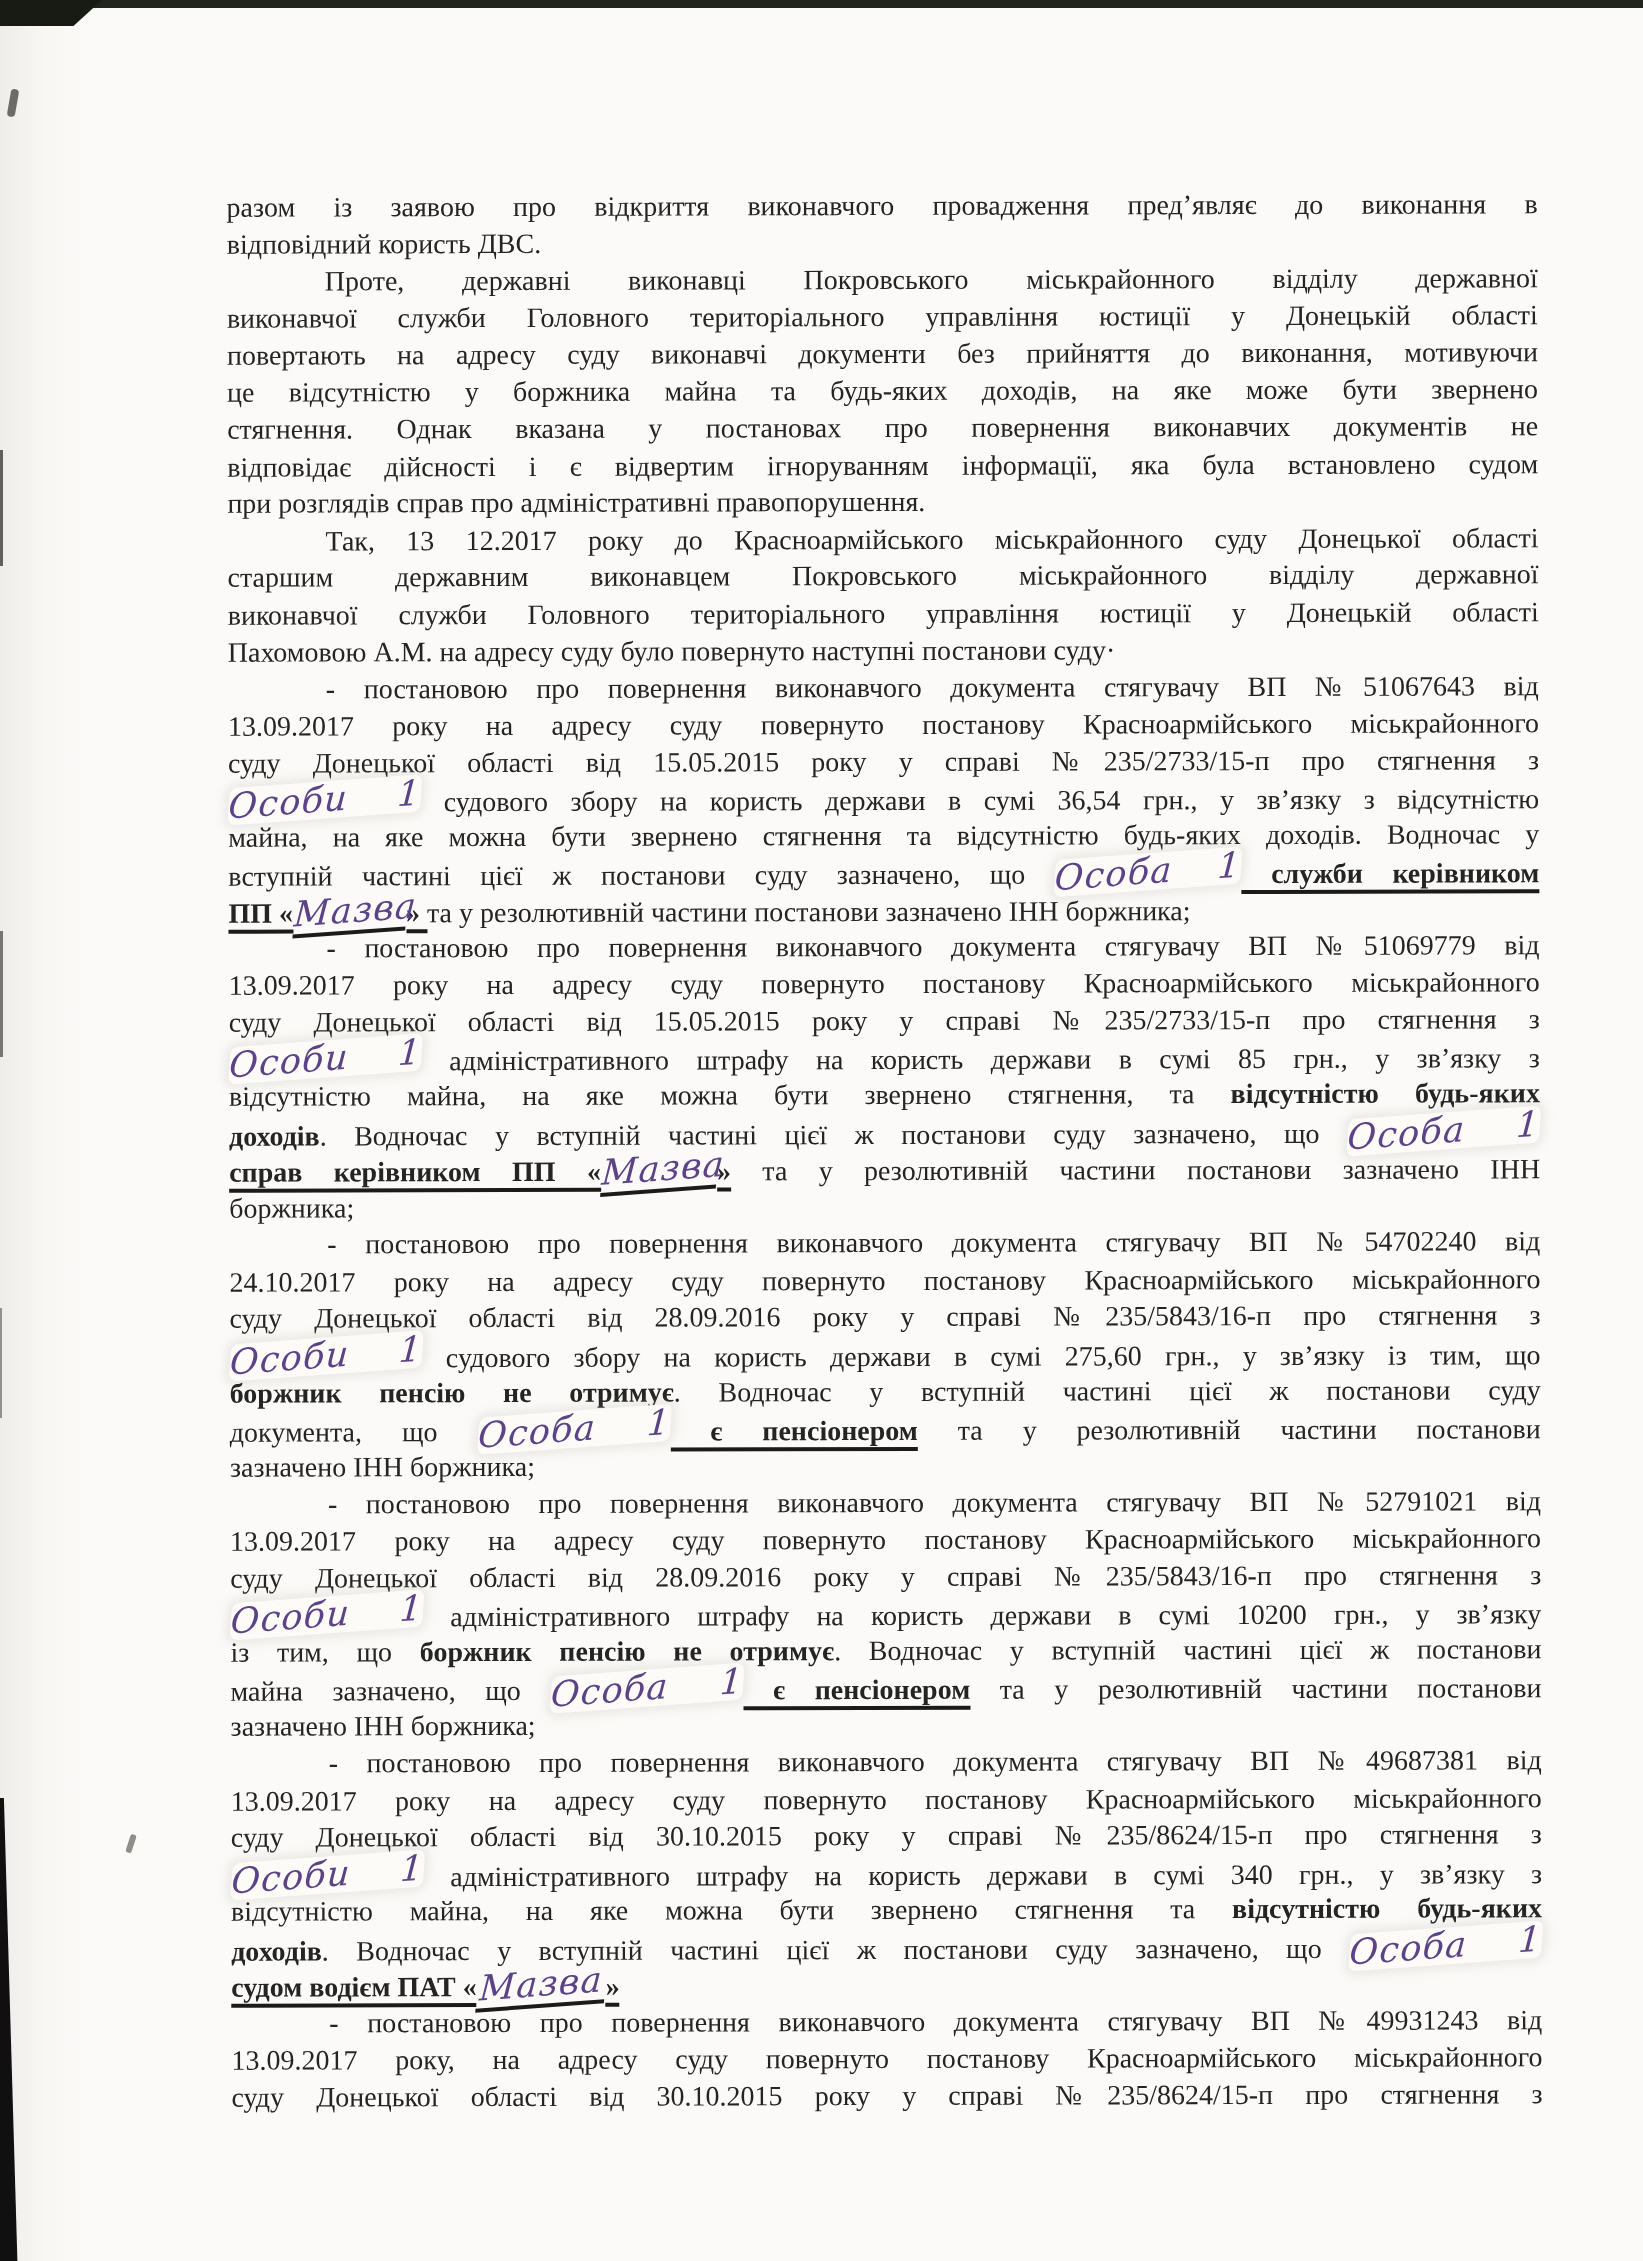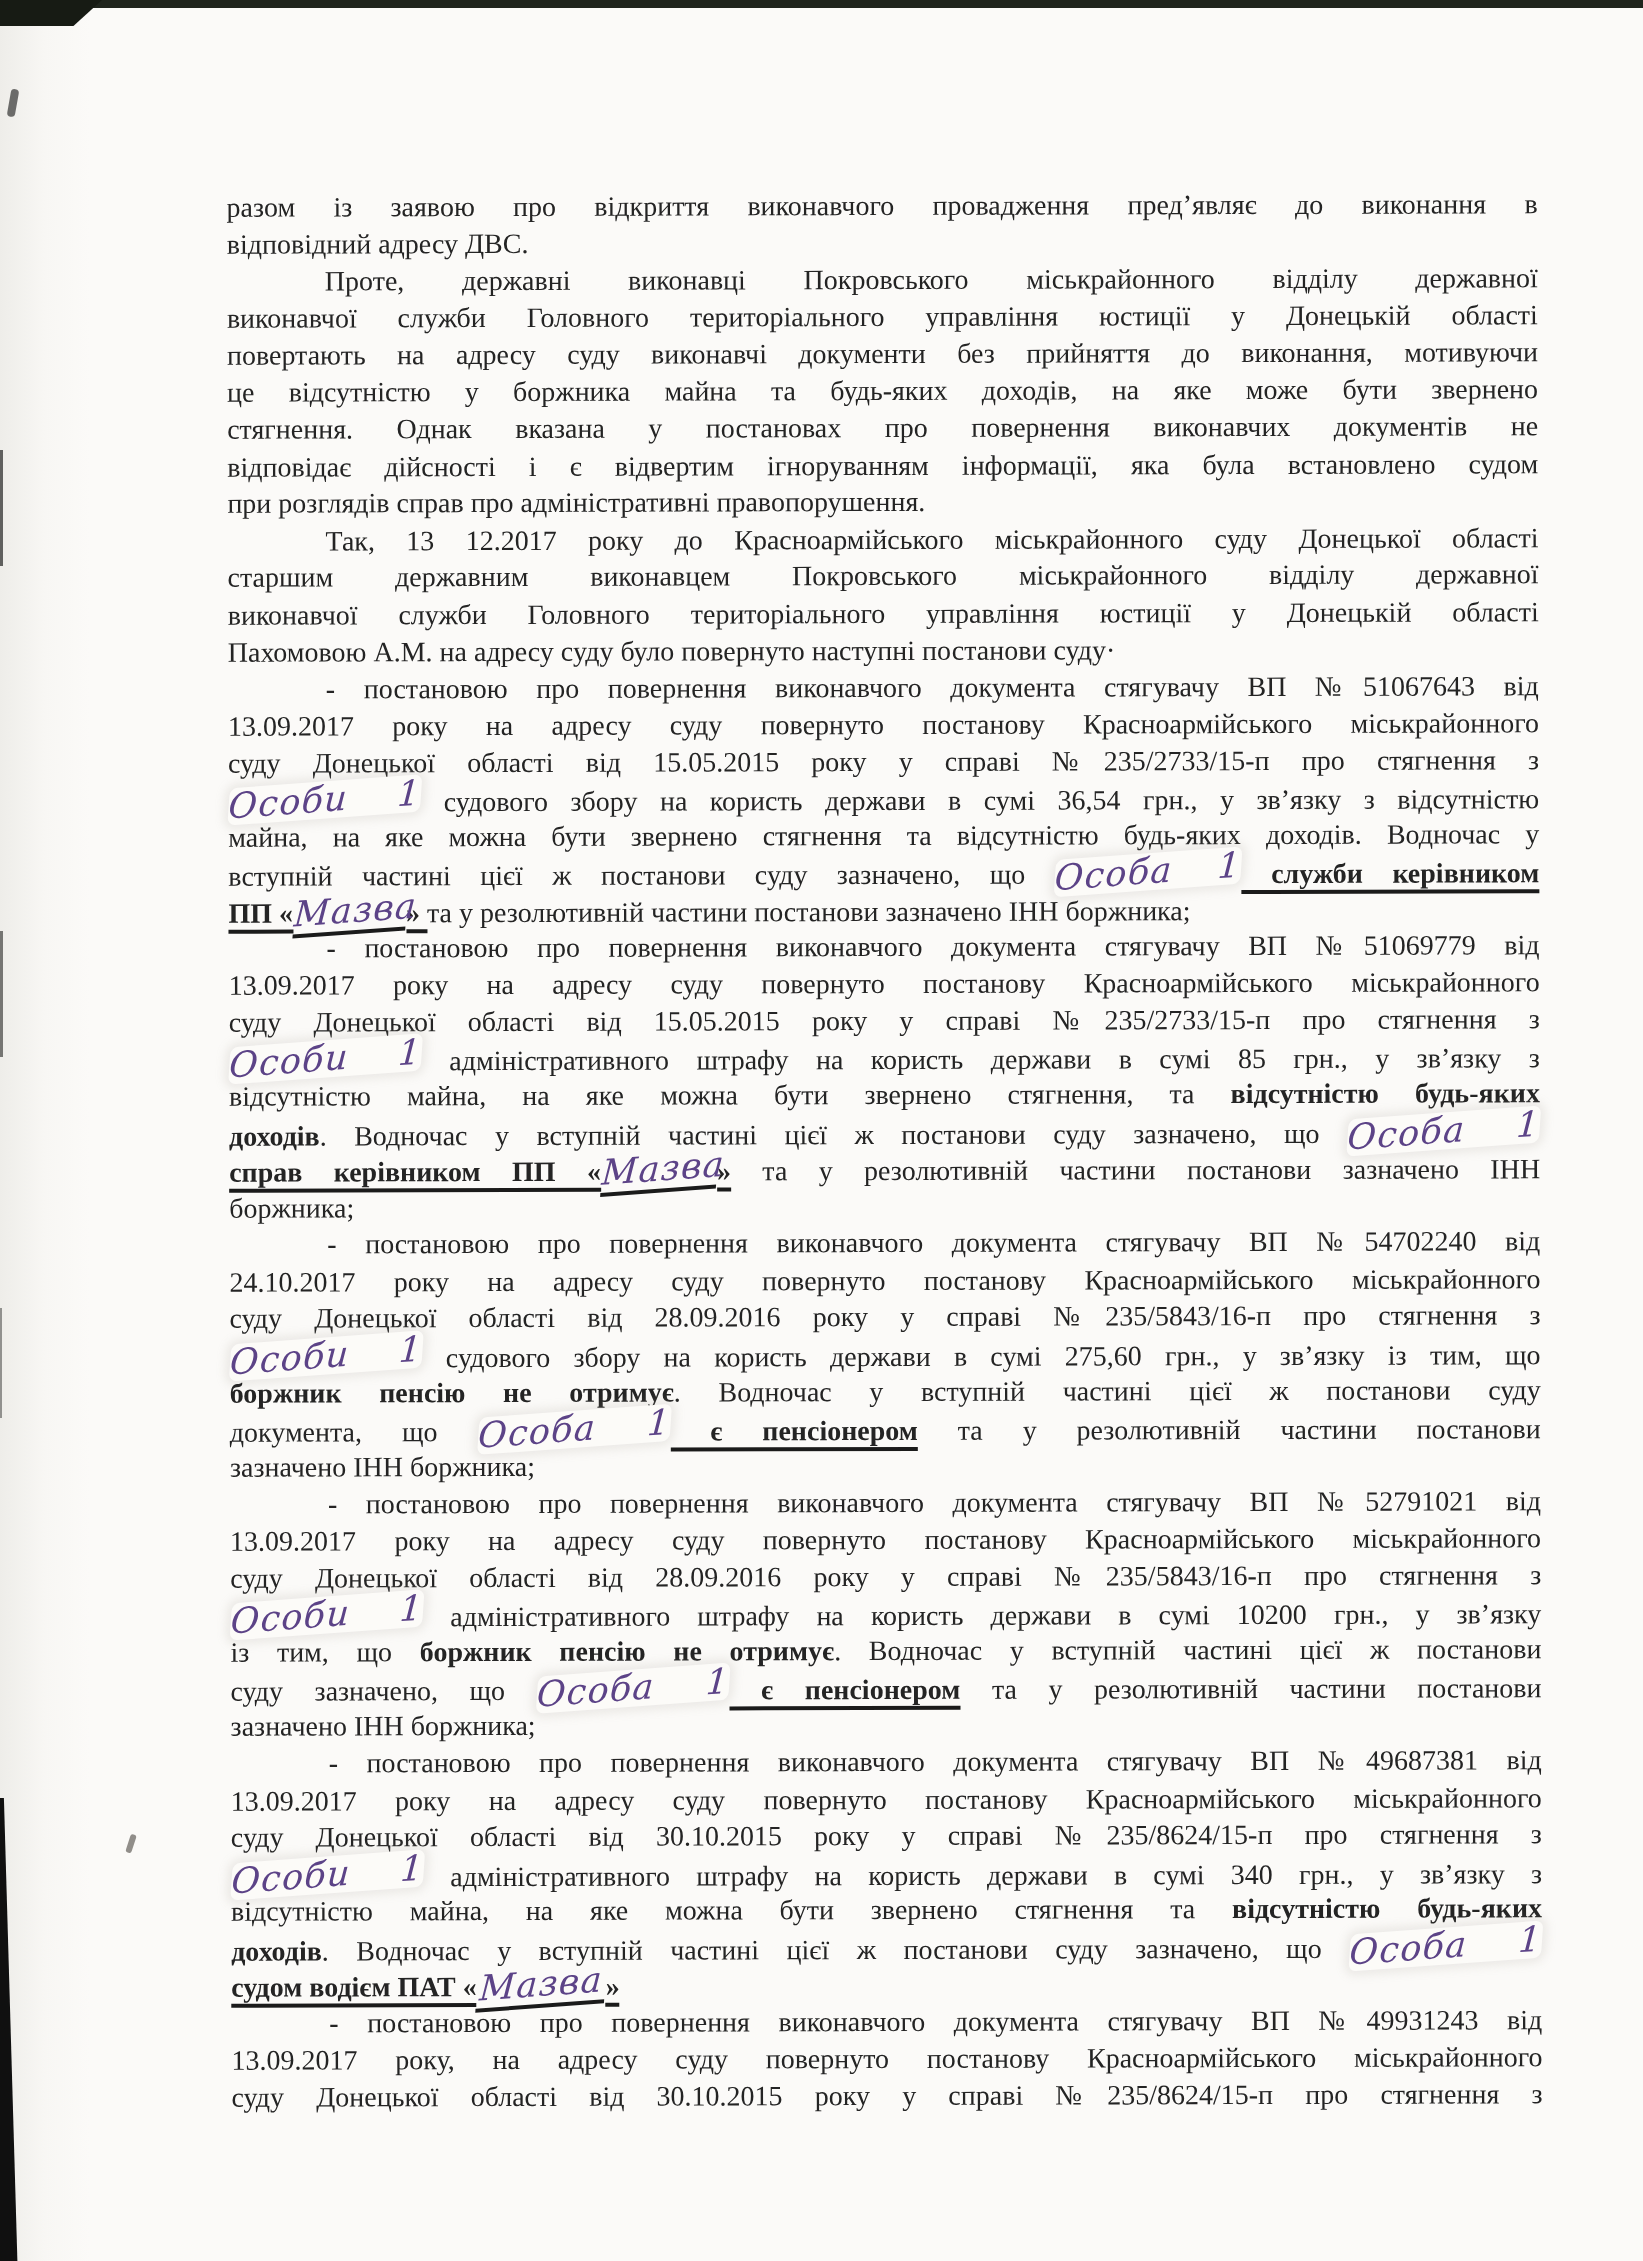--- a/index.html
+++ b/index.html
@@ -52,21 +52,21 @@
   <div class="artifact top-edge"></div>
   <div class="artifact top-left-corner"></div>
   <div class="artifact left-mark-a"></div>
   <div class="artifact left-line-1"></div>
   <div class="artifact left-line-2"></div>
   <div class="artifact left-line-3"></div>
   <div class="artifact left-wedge"></div>
   <div class="artifact stray-mark"></div>
   <div class="content">
       <div class="line just" style="top: 187px;"><span>разом із заявою про відкриття виконавчого провадження пред’являє до виконання в</span></div>
-      <div class="line" style="top: 224px;"><span>відповідний адресу ДВС.</span></div>
+      <div class="line" style="top: 224px;"><span>відповідний користь ДВС.</span></div>
       <div class="line just ind" style="top: 261px;"><span>Проте, державні виконавці Покровського міськрайонного відділу державної</span></div>
       <div class="line just" style="top: 298px;"><span>виконавчої служби Головного територіального управління юстиції у Донецькій області</span></div>
       <div class="line just" style="top: 335px;"><span>повертають на адресу суду виконавчі документи без прийняття до виконання, мотивуючи</span></div>
       <div class="line just" style="top: 372px;"><span>це відсутністю у боржника майна та будь-яких доходів, на яке може бути звернено</span></div>
       <div class="line just" style="top: 409px;"><span>стягнення. Однак вказана у постановах про повернення виконавчих документів не</span></div>
       <div class="line just" style="top: 447px;"><span>відповідає дійсності і є відвертим ігноруванням інформації, яка була встановлено судом</span></div>
       <div class="line" style="top: 483px;"><span>при розглядів справ про адміністративні правопорушення.</span></div>
       <div class="line just ind" style="top: 521px;"><span>Так, 13 12.2017 року до Красноармійського міськрайонного суду Донецької області</span></div>
       <div class="line just" style="top: 557px;"><span>старшим державним виконавцем Покровського міськрайонного відділу державної</span></div>
       <div class="line just" style="top: 595px;"><span>виконавчої служби Головного територіального управління юстиції у Донецькій області</span></div>
@@ -91,21 +91,21 @@
       <div class="line just" style="top: 1298px;"><span>суду Донецької області від 28.09.2016 року у справі №235/5843/16-п про стягнення з</span></div>
       <div class="line just" style="top: 1336px;"><span class="hw" style="width: 193px;">Особи 1</span><span> судового збору на користь держави в сумі 275,60 грн., у зв’язку із тим, що</span></div>
       <div class="line just" style="top: 1373px;"><b>боржник пенсію не отримує</b><span>. Водночас у вступній частині цієї ж постанови суду</span></div>
       <div class="line just" style="top: 1410px;"><span>документа, що </span><span class="hw" style="width: 193px;">Особа 1</span><b class="ul"> є пенсіонером</b><span> та у резолютивній частини постанови</span></div>
       <div class="line" style="top: 1447px;"><span>зазначено ІНН боржника;</span></div>
       <div class="line just ind" style="top: 1484px;"><span>- постановою про повернення виконавчого документа стягувачу ВП №52791021 від</span></div>
       <div class="line just" style="top: 1521px;"><span>13.09.2017 року на адресу суду повернуто постанову Красноармійського міськрайонного</span></div>
       <div class="line just" style="top: 1558px;"><span>суду Донецької області від 28.09.2016 року у справі №235/5843/16-п про стягнення з</span></div>
       <div class="line just" style="top: 1595px;"><span class="hw" style="width: 193px;">Особи 1</span><span> адміністративного штрафу на користь держави в сумі 10200 грн., у зв’язку</span></div>
       <div class="line just" style="top: 1632px;"><span>із тим, що </span><b>боржник пенсію не отримує</b><span>. Водночас у вступній частині цієї ж постанови</span></div>
-      <div class="line just" style="top: 1669px;"><span>суду зазначено, що </span><span class="hw" style="width: 193px;">Особа 1</span><b class="ul"> є пенсіонером</b><span> та у резолютивній частини постанови</span></div>
+      <div class="line just" style="top: 1669px;"><span>майна зазначено, що </span><span class="hw" style="width: 193px;">Особа 1</span><b class="ul"> є пенсіонером</b><span> та у резолютивній частини постанови</span></div>
       <div class="line" style="top: 1706px;"><span>зазначено ІНН боржника;</span></div>
       <div class="line just ind" style="top: 1743px;"><span>- постановою про повернення виконавчого документа стягувачу ВП №49687381 від</span></div>
       <div class="line just" style="top: 1781px;"><span>13.09.2017 року на адресу суду повернуто постанову Красноармійського міськрайонного</span></div>
       <div class="line just" style="top: 1817px;"><span>суду Донецької області від 30.10.2015 року у справі №235/8624/15-п про стягнення з</span></div>
       <div class="line just" style="top: 1855px;"><span class="hw" style="width: 193px;">Особи 1</span><span> адміністративного штрафу на користь держави в сумі 340 грн., у зв’язку з</span></div>
       <div class="line just" style="top: 1891px;"><span>відсутністю майна, на яке можна бути звернено стягнення та </span><b>відсутністю будь-яких</b></div>
       <div class="line just" style="top: 1929px;"><b>доходів</b><span>. Водночас у вступній частині цієї ж постанови суду зазначено, що </span><span class="hw" style="width: 193px;">Особа 1</span></div>
       <div class="line" style="top: 1965px;"><b class="ul">судом водієм ПАТ «</b><span class="hw ul" style="width: 129px;">Мазва</span><b class="ul">»</b></div>
       <div class="line just ind" style="top: 2003px;"><span>- постановою про повернення виконавчого документа стягувачу ВП №49931243 від</span></div>
       <div class="line just" style="top: 2040px;"><span>13.09.2017 року, на адресу суду повернуто постанову Красноармійського міськрайонного</span></div>

